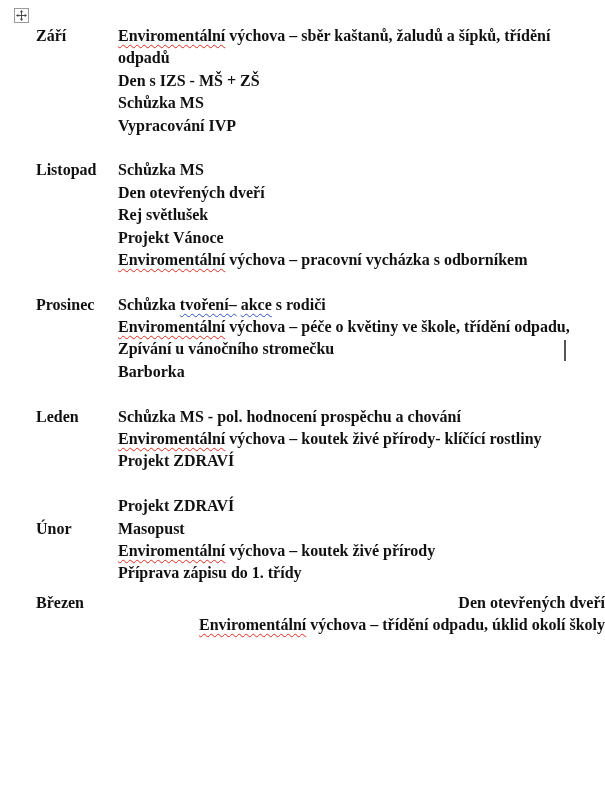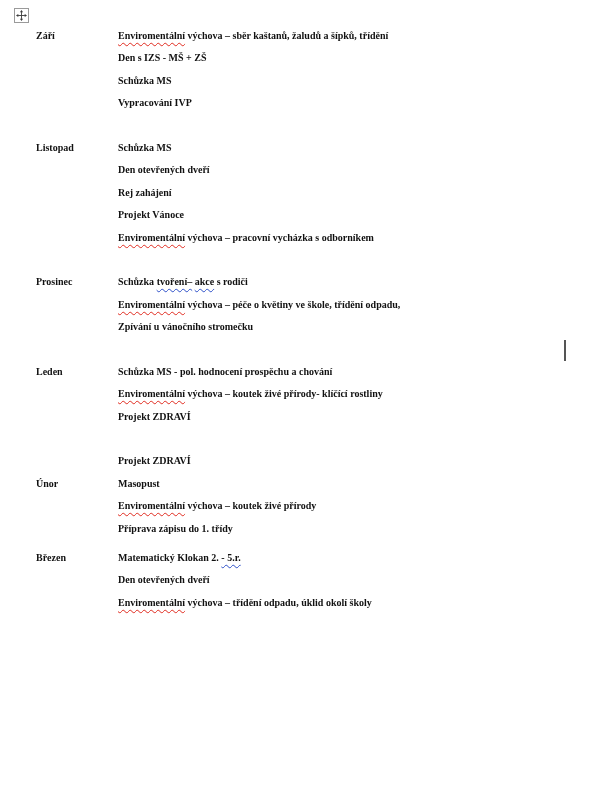--- a/index.html
+++ b/index.html
@@ -8,21 +8,21 @@
     background: #ffffff;
   }
   .page {
     position: relative;
     width: 605px;
     height: 789px;
     background: #ffffff;
     overflow: hidden;
     font-family: "Liberation Serif", serif;
     font-weight: bold;
-    font-size: 10px;
+    font-size: 16px;
     color: #111111;
   }
   .move-handle {
     position: absolute;
     left: 14px;
     top: 8px;
     width: 15px;
     height: 15px;
     border: 1px solid #9a9a9a;
     background: #ffffff;
@@ -96,41 +96,43 @@
         </g>
       </svg>
     </span>
   </div>
 
   <div class="doc" id="doc">
       <div class="row" style="margin-bottom: 22.4px;">
         <span class="month">Září</span>
         <div class="lines">
           <div class="line"><span class="sq-red">Enviromentální</span><span> výchova – sběr kaštanů, žaludů a šípků, třídění</span></div>
+          <div class="line"><span>odpadů</span></div>
           <div class="line"><span>Den s IZS - MŠ + ZŠ</span></div>
           <div class="line"><span>Schůzka MS</span></div>
           <div class="line"><span>Vypracování IVP</span></div>
         </div>
       </div>
       <div class="row" style="margin-bottom: 22.4px;">
         <span class="month">Listopad</span>
         <div class="lines">
           <div class="line"><span>Schůzka MS</span></div>
           <div class="line"><span>Den otevřených dveří</span></div>
-          <div class="line"><span>Rej zahájení</span></div>
+          <div class="line"><span>Rej světlušek</span></div>
           <div class="line"><span>Projekt Vánoce</span></div>
           <div class="line"><span class="sq-red">Enviromentální</span><span> výchova – pracovní vycházka s odborníkem</span></div>
         </div>
       </div>
       <div class="row" style="margin-bottom: 22.4px;">
         <span class="month">Prosinec</span>
         <div class="lines">
           <div class="line"><span>Schůzka </span><span class="sq-blue">tvoření–</span><span> </span><span class="sq-blue">akce</span><span> s rodiči</span></div>
           <div class="line"><span class="sq-red">Enviromentální</span><span> výchova – péče o květiny ve škole, třídění odpadu,</span></div>
           <div class="line"><span>Zpívání u vánočního stromečku</span></div>
+          <div class="line"><span>Barborka</span></div>
         </div>
       </div>
       <div class="row" style="margin-bottom: 22.4px;">
         <span class="month">Leden</span>
         <div class="lines">
           <div class="line"><span>Schůzka MS - pol. hodnocení prospěchu a chování</span></div>
           <div class="line"><span class="sq-red">Enviromentální</span><span> výchova – koutek živé přírody- klíčící rostliny</span></div>
           <div class="line"><span>Projekt ZDRAVÍ</span></div>
         </div>
       </div>
@@ -141,24 +143,23 @@
         </div>
       </div>
       <div class="row" style="margin-bottom: 7px;">
         <span class="month">Únor</span>
         <div class="lines">
           <div class="line"><span>Masopust</span></div>
           <div class="line"><span class="sq-red">Enviromentální</span><span> výchova – koutek živé přírody</span></div>
           <div class="line"><span>Příprava zápisu do 1. třídy</span></div>
         </div>
       </div>
-      <div class="row" style="margin-bottom: 0px;">
+      <div class="row" style="margin-bottom: 0px; text-align: right;">
         <span class="month">Březen</span>
         <div class="lines">
-          <div class="line"><span>Matematický Klokan 2. </span><span class="sq-blue">- 5.r.</span></div>
           <div class="line"><span>Den otevřených dveří</span></div>
           <div class="line"><span class="sq-red">Enviromentální</span><span> výchova – třídění odpadu, úklid okolí školy</span></div>
         </div>
       </div>
     </div>
 
   <div class="caret"></div>
 
 </div>
 

